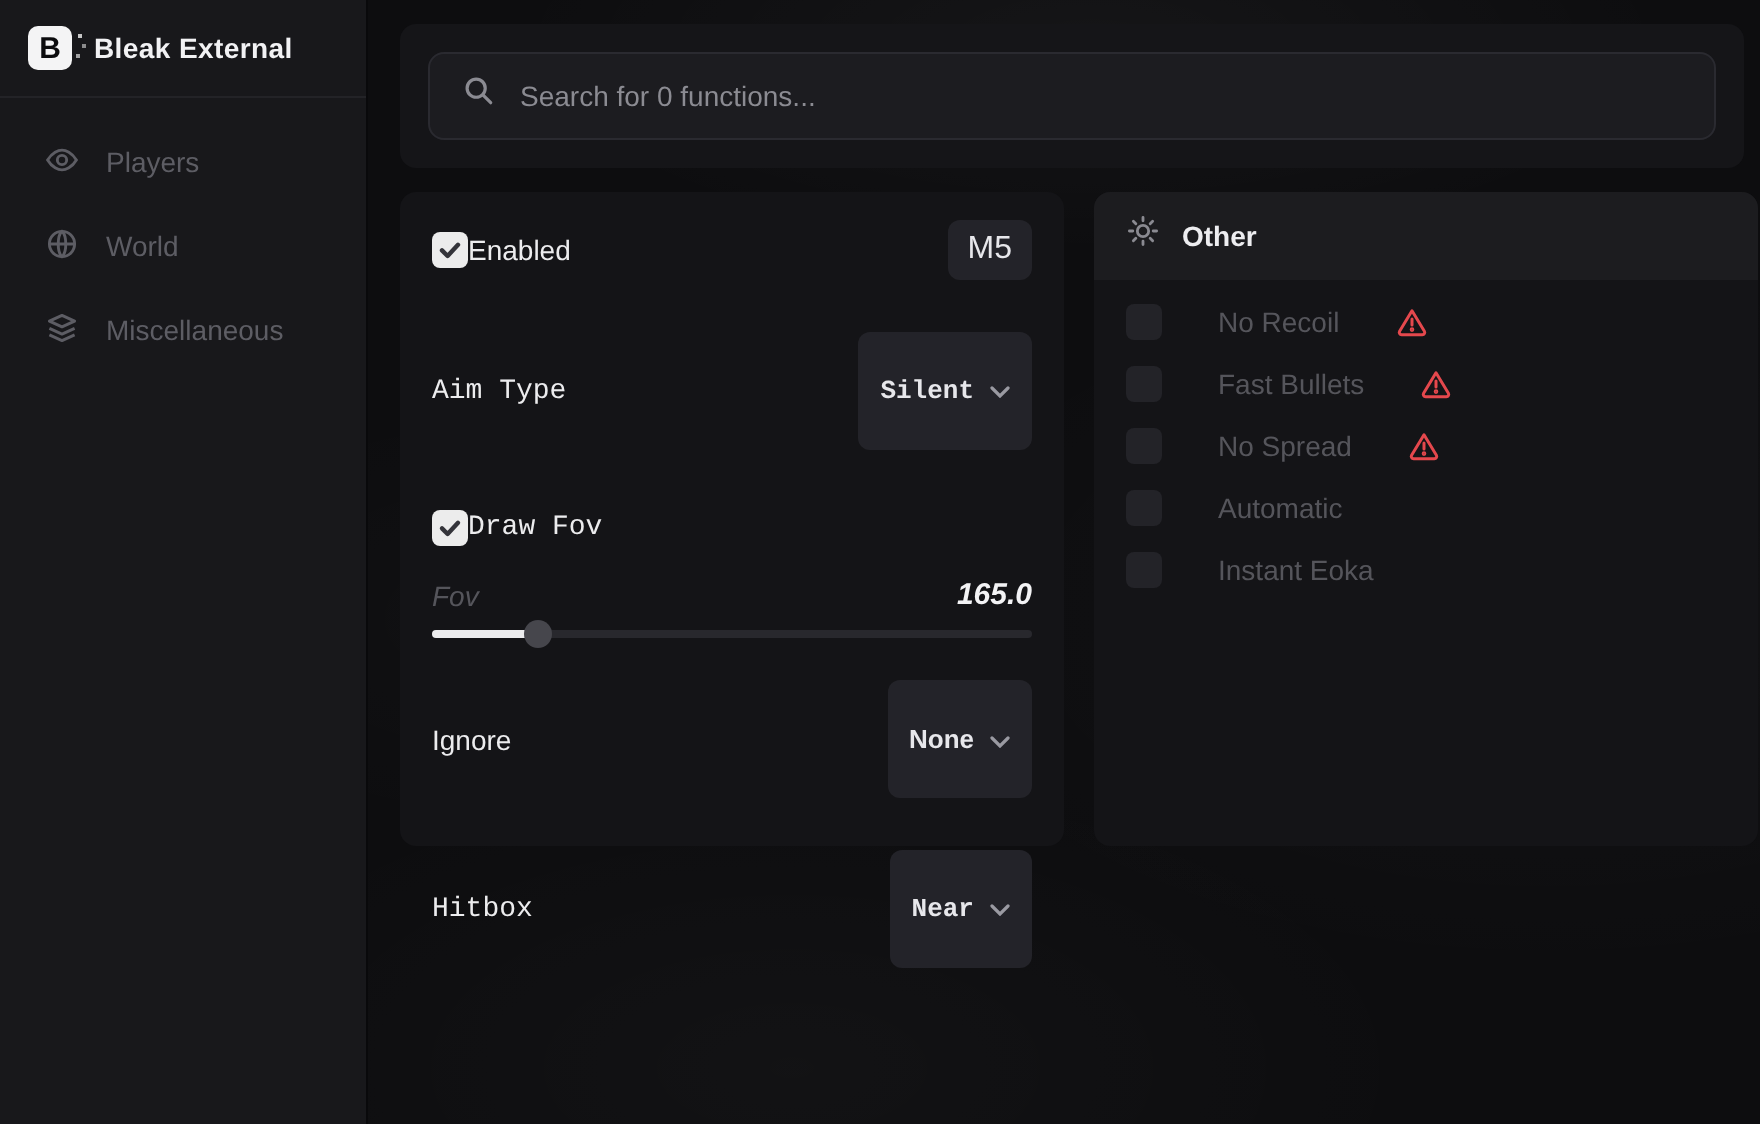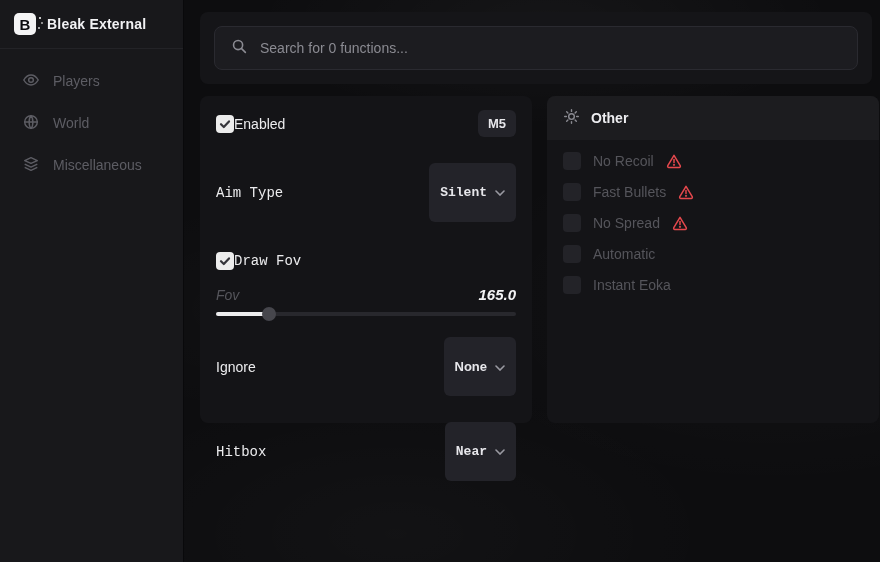--- a/index.html
+++ b/index.html
@@ -86,40 +86,40 @@
     display:flex; align-items:center; justify-content:center; cursor:pointer; flex:0 0 18px;
   }
   .checkbox svg { display:none; }
   .checkbox.checked { background:#ececec; }
   .checkbox.checked svg { display:block; }
 
   .chip {
     background:#232329; border-radius:6px; color:#e7e7eb;
     display:flex; align-items:center; gap:8px; cursor:pointer;
   }
-  .chip.keybind { padding:6px 10px; font-size:13px; font-weight:700; }
+  .chip.keybind { padding:6px 10px; font-size:16px; font-weight:400; }
   .chip.dropdown { padding:22px 11px; font-size:13px; font-weight:600; }
 
   .fov-row { margin-top:12px; display:flex; justify-content:space-between; align-items:flex-end;font-style:italic; }
   .fov-value { font-size:15px; font-weight:700; color:#f3f3f5; }
   .slider { position:relative; height:14px; margin-top:4px; cursor:pointer; }
   .slider-track {
     position:absolute; left:0; right:0; top:5px; height:4px;
     background:#28282d; border-radius:2px;
   }
   .slider-fill {
     position:absolute; left:0; top:5px; height:4px; background:#ececee; border-radius:2px;
   }
   .slider-thumb {
     position:absolute; top:0; width:14px; height:14px; border-radius:50%;
     background:#46464c; transform:translateX(-50%);
   }
   .spaced { margin-top:16px; }
 
-  .other-item { display:flex; align-items:center; gap:12px; height:18px; margin-bottom:13px; cursor:pointer; }
+  .other-item { display:flex; align-items:center; gap:28px; height:18px; margin-bottom:13px; cursor:pointer; }
   .other-item .lbl { font-size:14px; }
   .warn { flex:0 0 16px; height:16px; }
 </style>
 </head>
 <body>
 
 <div class="smoke"></div>
 
 <div class="sidebar">
   <div class="sidebar-header">

